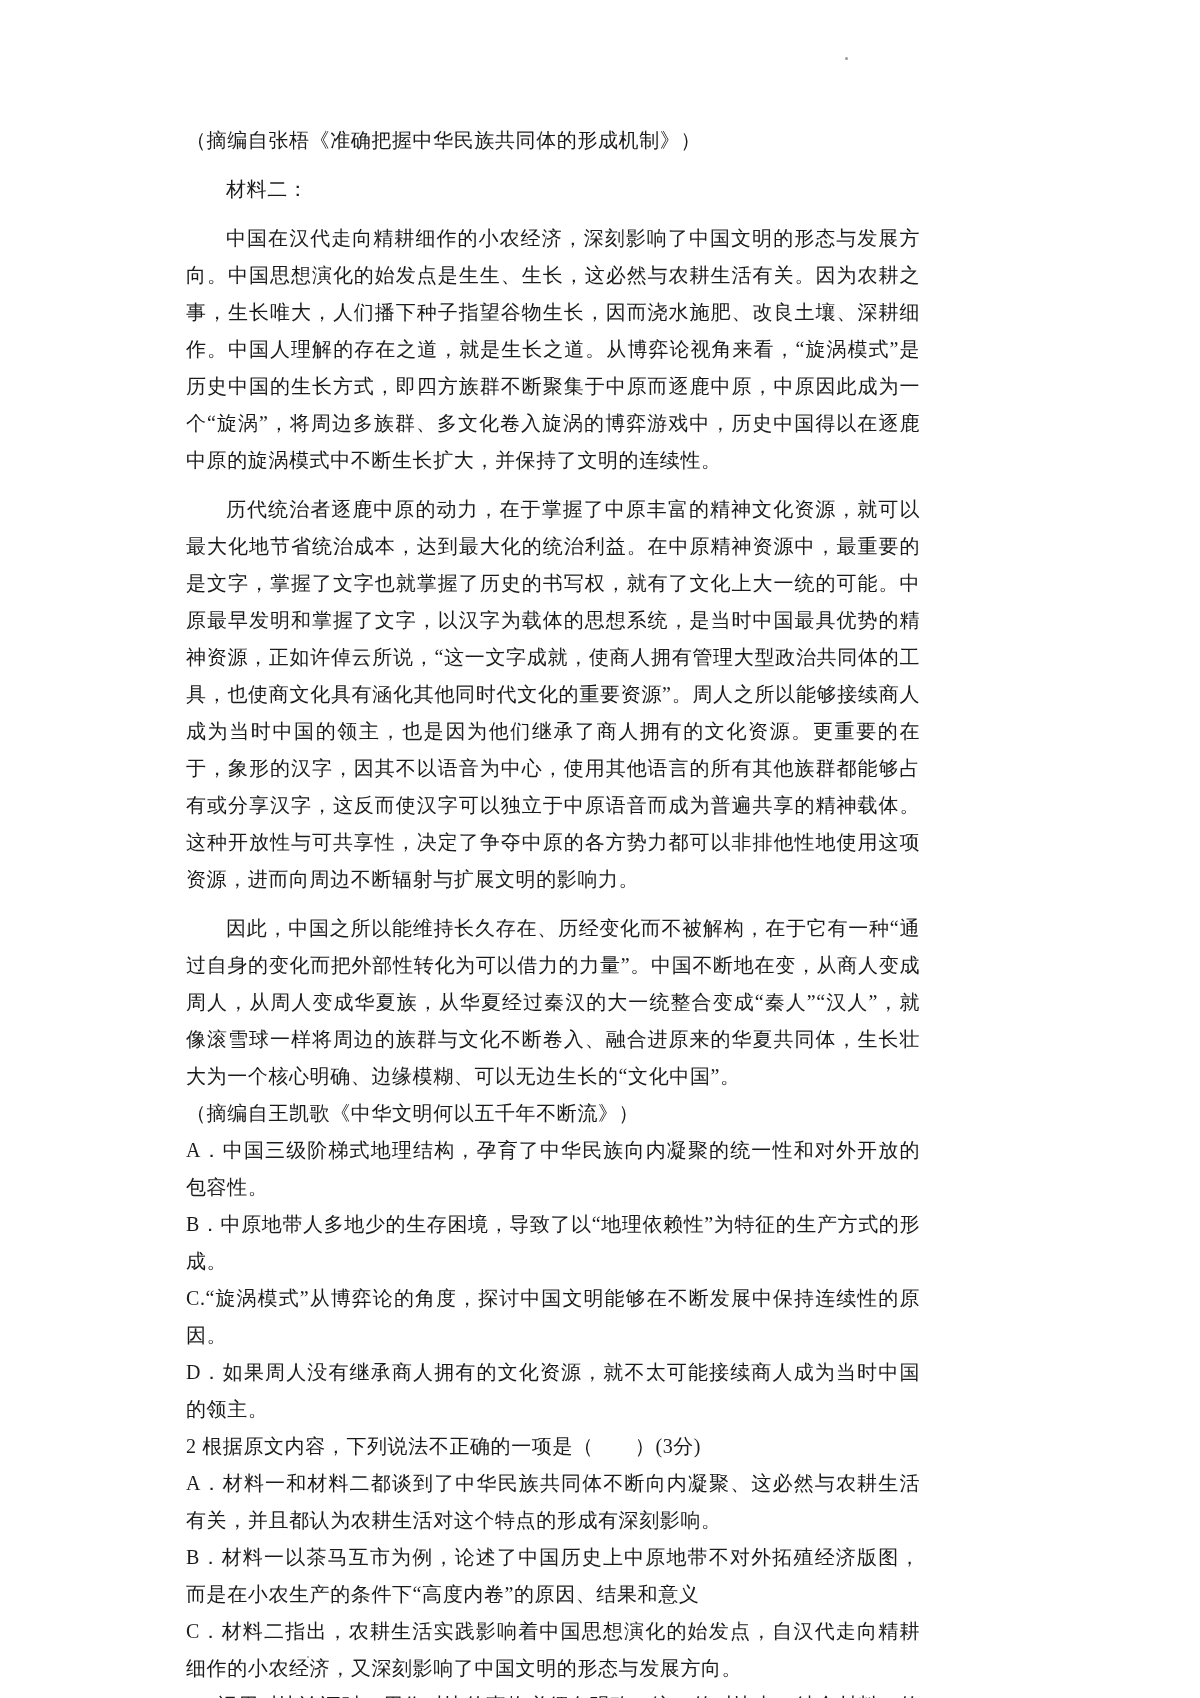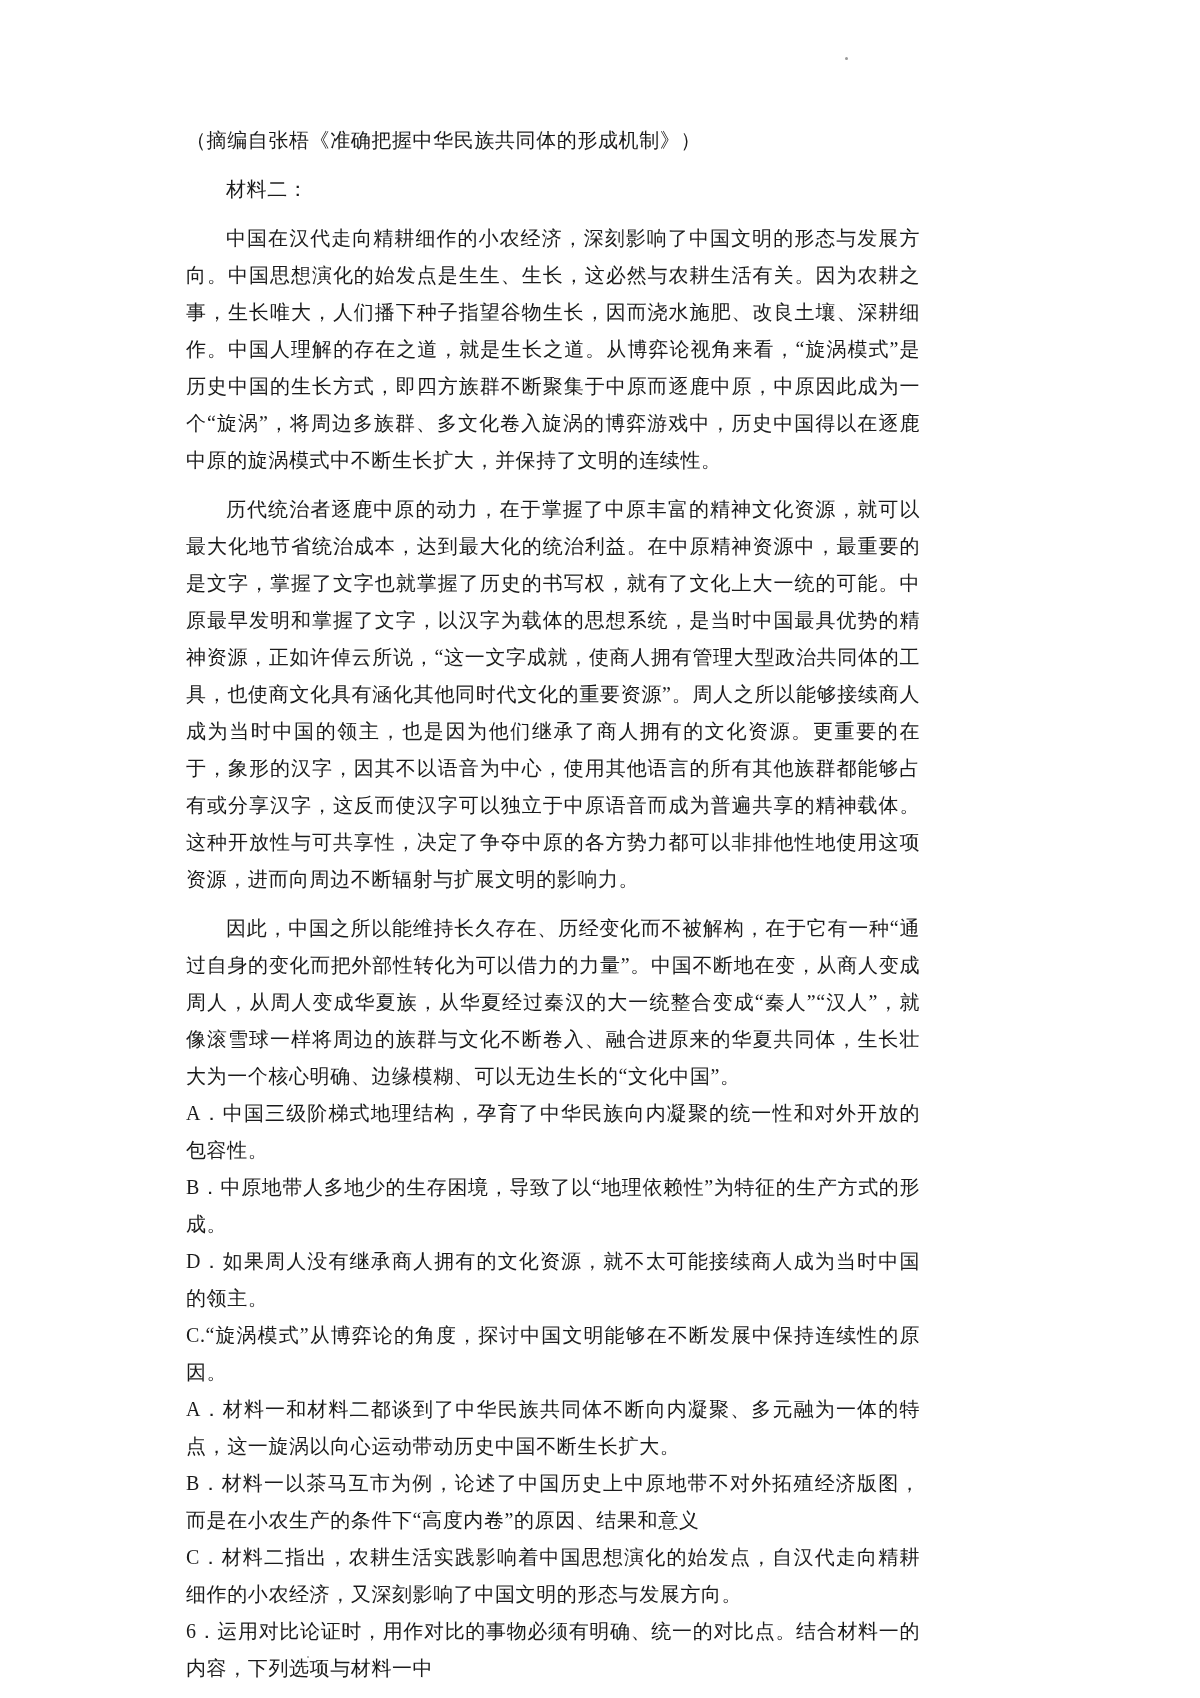--- a/index.html
+++ b/index.html
@@ -40,26 +40,28 @@
   <span class="speck speck-top"></span>
 
   <p class="attribution">（摘编自张梧《准确把握中华民族共同体的形成机制》）</p>
 
   <p class="para">材料二：</p>
 
   <p class="para">中国在汉代走向精耕细作的小农经济，深刻影响了中国文明的形态与发展方向。中国思想演化的始发点是生生、生长，这必然与农耕生活有关。因为农耕之事，生长唯大，人们播下种子指望谷物生长，因而浇水施肥、改良土壤、深耕细作。中国人理解的存在之道，就是生长之道。从博弈论视角来看，“旋涡模式”是历史中国的生长方式，即四方族群不断聚集于中原而逐鹿中原，中原因此成为一个“旋涡”，将周边多族群、多文化卷入旋涡的博弈游戏中，历史中国得以在逐鹿中原的旋涡模式中不断生长扩大，并保持了文明的连续性。</p>
   <p class="para">历代统治者逐鹿中原的动力，在于掌握了中原丰富的精神文化资源，就可以最大化地节省统治成本，达到最大化的统治利益。在中原精神资源中，最重要的是文字，掌握了文字也就掌握了历史的书写权，就有了文化上大一统的可能。中原最早发明和掌握了文字，以汉字为载体的思想系统，是当时中国最具优势的精神资源，正如许倬云所说，“这一文字成就，使商人拥有管理大型政治共同体的工具，也使商文化具有涵化其他同时代文化的重要资源”。周人之所以能够接续商人成为当时中国的领主，也是因为他们继承了商人拥有的文化资源。更重要的在于，象形的汉字，因其不以语音为中心，使用其他语言的所有其他族群都能够占有或分享汉字，这反而使汉字可以独立于中原语音而成为普遍共享的精神载体。这种开放性与可共享性，决定了争夺中原的各方势力都可以非排他性地使用这项资源，进而向周边不断辐射与扩展文明的影响力。</p>
   <p class="para">因此，中国之所以能维持长久存在、历经变化而不被解构，在于它有一种“通过自身的变化而把外部性转化为可以借力的力量”。中国不断地在变，从商人变成周人，从周人变成华夏族，从华夏经过秦汉的大一统整合变成“秦人”“汉人”，就像滚雪球一样将周边的族群与文化不断卷入、融合进原来的华夏共同体，生长壮大为一个核心明确、边缘模糊、可以无边生长的“文化中国”。</p>
 
+  <p class="attribution">（摘编自王凯歌《中华文明何以五千年不断流》）</p>
 
   <p class="option">A．中国三级阶梯式地理结构，孕育了中华民族向内凝聚的统一性和对外开放的包容性。</p>
   <p class="option">B．中原地带人多地少的生存困境，导致了以“地理依赖性”为特征的生产方式的形成。</p>
+  <p class="option">C.“旋涡模式”从博弈论的角度，探讨中国文明能够在不断发展中保持连续性的原因。</p>
   <p class="option">D．如果周人没有继承商人拥有的文化资源，就不太可能接续商人成为当时中国的领主。</p>
-  <p class="option">C.“旋涡模式”从博弈论的角度，探讨中国文明能够在不断发展中保持连续性的原因。</p>
 
-  <p class="option">A．材料一和材料二都谈到了中华民族共同体不断向内凝聚、多元融为一体的特点，这一旋涡以向心运动带动历史中国不断生长扩大。</p>
+  <p class="question">2 根据原文内容，下列说法不正确的一项是（　　）(3分)</p>
+  <p class="option">A．材料一和材料二都谈到了中华民族共同体不断向内凝聚、这必然与农耕生活有关，并且都认为农耕生活对这个特点的形成有深刻影响。</p>
   <p class="option">B．材料一以茶马互市为例，论述了中国历史上中原地带不对外拓殖经济版图，而是在小农生产的条件下“高度内卷”的原因、结果和意义</p>
   <p class="option">C．材料二指出，农耕生活实践影响着中国思想演化的始发点，自汉代走向精耕细作的小农经济，又深刻影响了中国文明的形态与发展方向。</p>
 
   <p class="question">6．运用对比论证时，用作对比的事物必须有明确、统一的对比点。结合材料一的内容，下列选项与材料一中</p>
 
   <span class="speck speck-bottom"></span>
 </div>
 
 </body></html>

